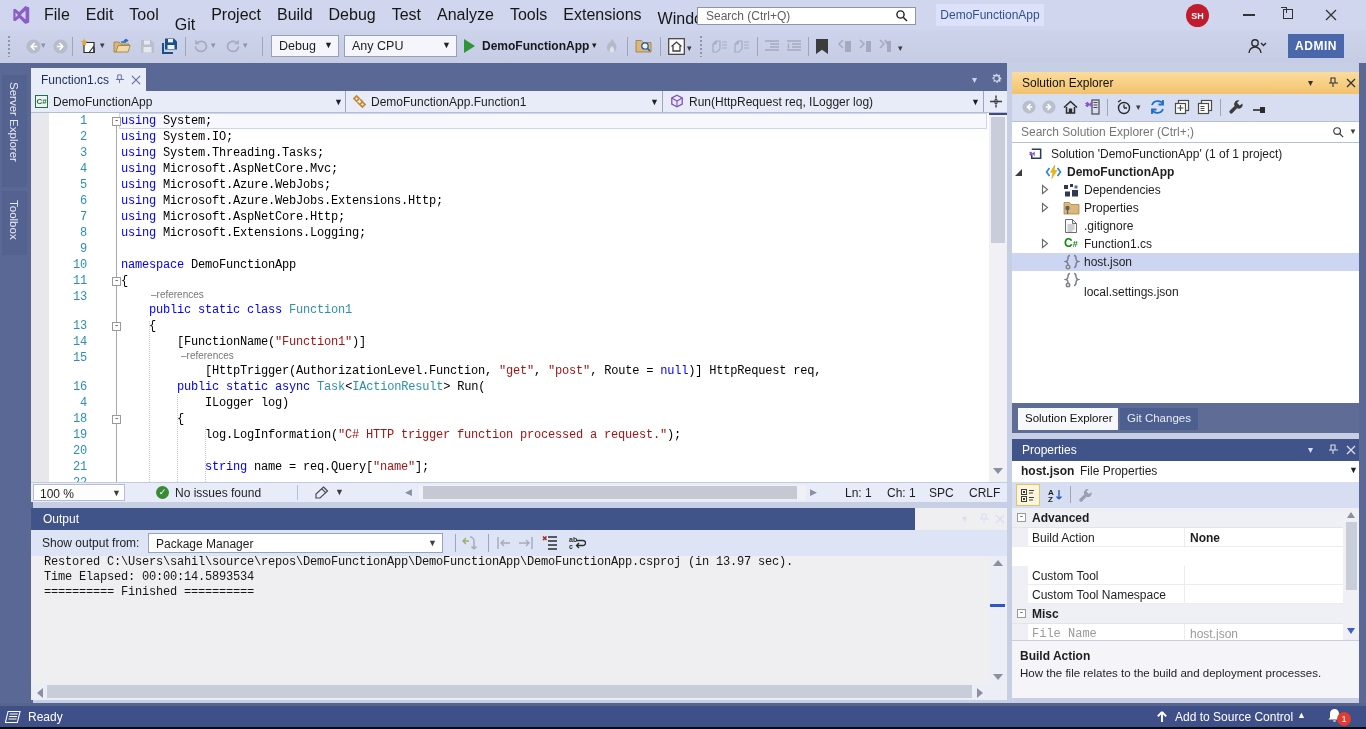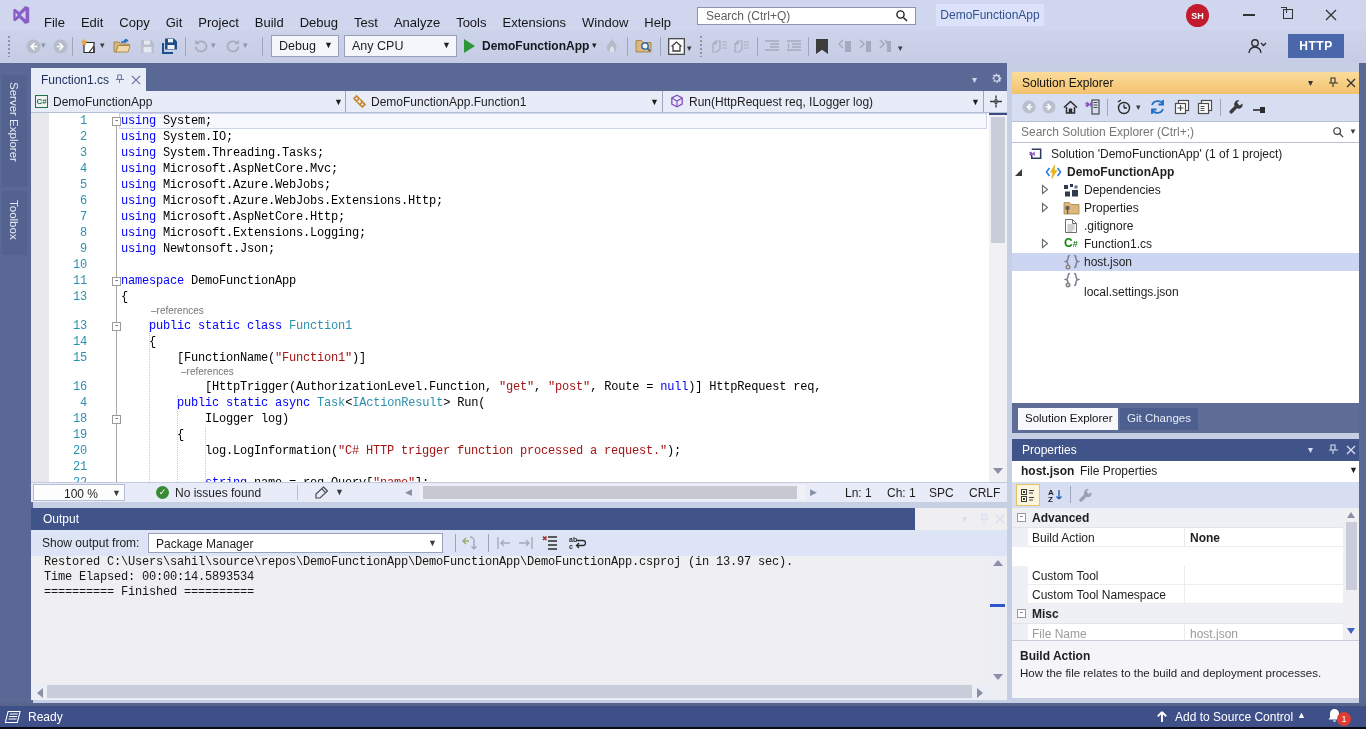--- a/index.html
+++ b/index.html
@@ -12,24 +12,24 @@
 svg { display:block; }
 </style>
 </head>
 <body>
 
 <div class="a" id="titlebar" style="left:0;top:0;width:1366px;height:30px;background:#cfd6ee;">
 
   <svg class="a" style="left:9px;top:4px;" width="23" height="22" viewBox="0 0 24 24">
     <path fill="#8a5dc7" fill-rule="evenodd" d="M17.2,2.2 L21.5,3.9 V20.1 L17.2,21.8 L10.7,15.3 L6.1,18.9 L4.2,17.9 V6.1 L6.1,5.1 L10.7,8.7 Z M17.5,7.2 L12.3,12 L17.5,16.8 Z M6.6,9.4 V14.6 L9.2,12 Z"></path>
   </svg>
-  <div class="a" style="left:36px;top:0;height:30px;display:flex;align-items:flex-end;font-size:13px;color:#161616;white-space:nowrap;">
+  <div class="a" style="left:36px;top:0;height:30px;display:flex;align-items:center;font-size:16px;color:#161616;white-space:nowrap;">
     <span style="padding:0 8px;">File</span>
       <span style="padding:0 8px;">Edit</span>
-      <span style="padding:0 8px;">Copy</span>
+      <span style="padding:0 8px;">Tool</span>
       <span style="padding:0 8px;margin-top:20px;">Git</span>
       <span style="padding:0 8px;">Project</span>
       <span style="padding:0 8px;">Build</span>
       <span style="padding:0 8px;">Debug</span>
       <span style="padding:0 8px;">Test</span>
       <span style="padding:0 8px;">Analyze</span>
       <span style="padding:0 8px;">Tools</span>
       <span style="padding:0 8px;">Extensions</span>
       <span style="padding:0 8px;margin-top:8px;">Window</span>
       <span style="padding:0 8px;">Help</span>
@@ -176,21 +176,21 @@
       <path d="M4,1 L8,5 L4,9 M9,1 l5,8" fill="none" stroke="#a5abbd" stroke-width="1.5"></path>
       <rect x="11" y="2" width="4" height="11" fill="#a5abbd"></rect>
     </svg>
   <span class="a" style="left:898px;top:13px;font-size:9px;color:#3c3c3c;">▾</span>
 
   <svg class="a" style="left:1247px;top:8px;" width="20" height="17" viewBox="0 0 20 17">
       <circle cx="8" cy="5" r="3.2" fill="none" stroke="#2b2b2b" stroke-width="1.4"></circle>
       <path d="M2,15 a6,6 0 0 1 12,0" fill="none" stroke="#2b2b2b" stroke-width="1.4"></path>
       <path d="M14,5 l2.5,2.5 L19,5" fill="none" stroke="#2b2b2b" stroke-width="1.4"></path>
     </svg>
-  <div class="a" style="left:1288px;top:4px;width:56px;height:24px;background:#4a67ac;color:#fff;font-weight:bold;font-size:12px;display:flex;align-items:center;justify-content:center;letter-spacing:0.5px;">HTTP</div>
+  <div class="a" style="left:1288px;top:4px;width:56px;height:24px;background:#4a67ac;color:#fff;font-weight:bold;font-size:12px;display:flex;align-items:center;justify-content:center;letter-spacing:0.5px;">ADMIN</div>
 </div>
 
 <div class="a" style="left:0;top:63px;width:1366px;height:640px;background:#c7cfe5;"></div>
 
 <div class="a" style="left:0;top:63px;width:1007px;height:28px;background:#5a6896;"></div>
 <div class="a" style="left:0;top:63px;width:33px;height:640px;background:#5a6896;"></div>
 
 <div class="a" style="left:1359px;top:63px;width:7px;height:640px;background:#5a6896;"></div>
 
 <div class="a" style="left:2px;top:75px;width:25px;height:112px;background:#54628f;color:#e6eaf6;overflow:hidden;">
@@ -291,21 +291,20 @@
 
   <div class="a mono" id="code" style="left:90px;top:0;font-size:12px;line-height:16px;color:#000;">
     <div><span style="color:#0000ff">using</span> System;</div>
     <div><span style="color:#0000ff">using</span> System.IO;</div>
     <div><span style="color:#0000ff">using</span> System.Threading.Tasks;</div>
     <div><span style="color:#0000ff">using</span> Microsoft.AspNetCore.Mvc;</div>
     <div><span style="color:#0000ff">using</span> Microsoft.Azure.WebJobs;</div>
     <div><span style="color:#0000ff">using</span> Microsoft.Azure.WebJobs.Extensions.Http;</div>
     <div><span style="color:#0000ff">using</span> Microsoft.AspNetCore.Http;</div>
     <div><span style="color:#0000ff">using</span> Microsoft.Extensions.Logging;</div>
-    <div><span style="color:#0000ff">using</span> Newtonsoft.Json;</div>
     <div>&nbsp;</div>
     <div><span style="color:#0000ff">namespace</span> DemoFunctionApp</div>
     <div>{</div>
     <div style="height:13px;font-size:10px;line-height:12px;color:#767676;letter-spacing:0;font-family:'Liberation Sans',sans-serif;"><span style="margin-left:30px;">–references</span></div>
     <div>    <span style="color:#0000ff">public</span> <span style="color:#0000ff">static</span> <span style="color:#0000ff">class</span> <span style="color:#2b91af">Function1</span></div>
     <div>    {</div>
     <div>        [FunctionName(<span style="color:#a31515">"Function1"</span>)]</div>
     <div style="height:13px;font-size:10px;line-height:12px;color:#767676;letter-spacing:0;font-family:'Liberation Sans',sans-serif;"><span style="margin-left:60px;">–references</span></div>
     <div>            [HttpTrigger(AuthorizationLevel.Function, <span style="color:#a31515">"get"</span>, <span style="color:#a31515">"post"</span>, Route = <span style="color:#0000ff">null</span>)] HttpRequest req,</div>
     <div>        <span style="color:#0000ff">public</span> <span style="color:#0000ff">static</span> <span style="color:#0000ff">async</span> <span style="color:#2b91af">Task</span>&lt;<span style="color:#2b91af">IActionResult</span>&gt; Run(</div>
@@ -317,21 +316,21 @@
   </div>
 
   <div class="a" style="left:958px;top:0;width:18px;height:369px;background:#f1f1f5;"></div>
   <div class="a" style="left:958px;top:0;width:18px;height:2px;background:#3a4d80;"></div>
   <div class="a" style="left:960px;top:4px;width:14px;height:126px;background:#c9cdda;"></div>
   <div class="a" style="left:962px;top:355px;width:0;height:0;border-left:5px solid transparent;border-right:5px solid transparent;border-top:6px solid #8a8fa3;"></div>
 </div>
 
 <div class="a" id="edbottom" style="left:31px;top:482px;width:976px;height:20px;background:#e8ecf8;border-top:1px solid #c3cade;">
   <div class="a" style="left:2px;top:1px;width:92px;height:17px;background:#fdfdfe;border:1px solid #b6bdd2;">
-    <span class="a" style="left:6px;top:2px;margin-left:24px;">100 %</span>
+    <span class="a" style="left:6px;top:2px;">100 %</span>
     <span class="a" style="left:78px;top:3px;font-size:9px;color:#3c3c3c;">▼</span>
   </div>
   <div class="a" style="left:125px;top:3px;width:13px;height:13px;border-radius:50%;background:#388a34;color:#fff;font-size:9px;text-align:center;line-height:13px;">✓</div>
   <span class="a" style="left:144px;top:3px;">No issues found</span>
   <div class="sep a" style="left:266px;top:2px;height:15px;background:#b8bfd4;"></div>
   <svg class="a" style="left:283px;top:3px;" width="15" height="13" viewBox="0 0 15 13">
       <path d="M9.5,1 l4,4 L6,12 H2 V8 Z" fill="none" stroke="#4a4a55" stroke-width="1.2"></path>
       <path d="M7.8,2.8 l4,4" stroke="#4a4a55" stroke-width="1.2"></path>
     </svg>
   <span class="a" style="left:304px;top:4px;font-size:9px;color:#3c3c3c;">▼</span>
@@ -609,21 +608,21 @@
       <div class="a" style="left:0;top:0;width:16px;height:19px;background:#eef0f5;"></div>
       <span class="a" style="left:20px;top:3px;">Custom Tool Namespace</span>
       <div class="a" style="left:172px;top:0;width:1px;height:19px;background:#ececf0;"></div>
     </div>
     <div class="a" style="left:0;top:96px;width:331px;height:20px;background:#eef0f5;border-bottom:1px solid #e4e4e8;">
       <div class="a mono" style="left:5px;top:5px;width:9px;height:9px;background:#fff;border:1px solid #9a9a9a;color:#3c3c3c;font-size:9px;line-height:7px;text-align:center;letter-spacing:0;">-</div>
       <span class="a" style="left:20px;top:3px;font-weight:bold;">Misc</span>
     </div>
     <div class="a" style="left:0;top:116px;width:331px;height:16px;color:#9b9b9b;">
       <div class="a" style="left:0;top:0;width:16px;height:16px;background:#eef0f5;"></div>
-      <span class="a" style="left:20px;top:3px;">File Name</span>
+      <span class="a" style="left:20px;top:3px;font-family:Liberation Mono, monospace;">File Name</span>
       <div class="a" style="left:172px;top:0;width:1px;height:16px;background:#ececf0;"></div>
       <span class="a" style="left:178px;top:3px;">host.json</span>
     </div>
 
     <div class="a" style="left:331px;top:0;width:16px;height:132px;background:#f0f0f4;"></div>
     <div class="a" style="left:335px;top:4px;width:0;height:0;border-left:4.5px solid transparent;border-right:4.5px solid transparent;border-bottom:6px solid #8a8fa3;"></div>
     <div class="a" style="left:334px;top:14px;width:11px;height:68px;background:#c9cdda;"></div>
     <div class="a" style="left:335px;top:120px;width:0;height:0;border-left:4.5px solid transparent;border-right:4.5px solid transparent;border-top:6px solid #3a62c4;"></div>
   </div>
 

